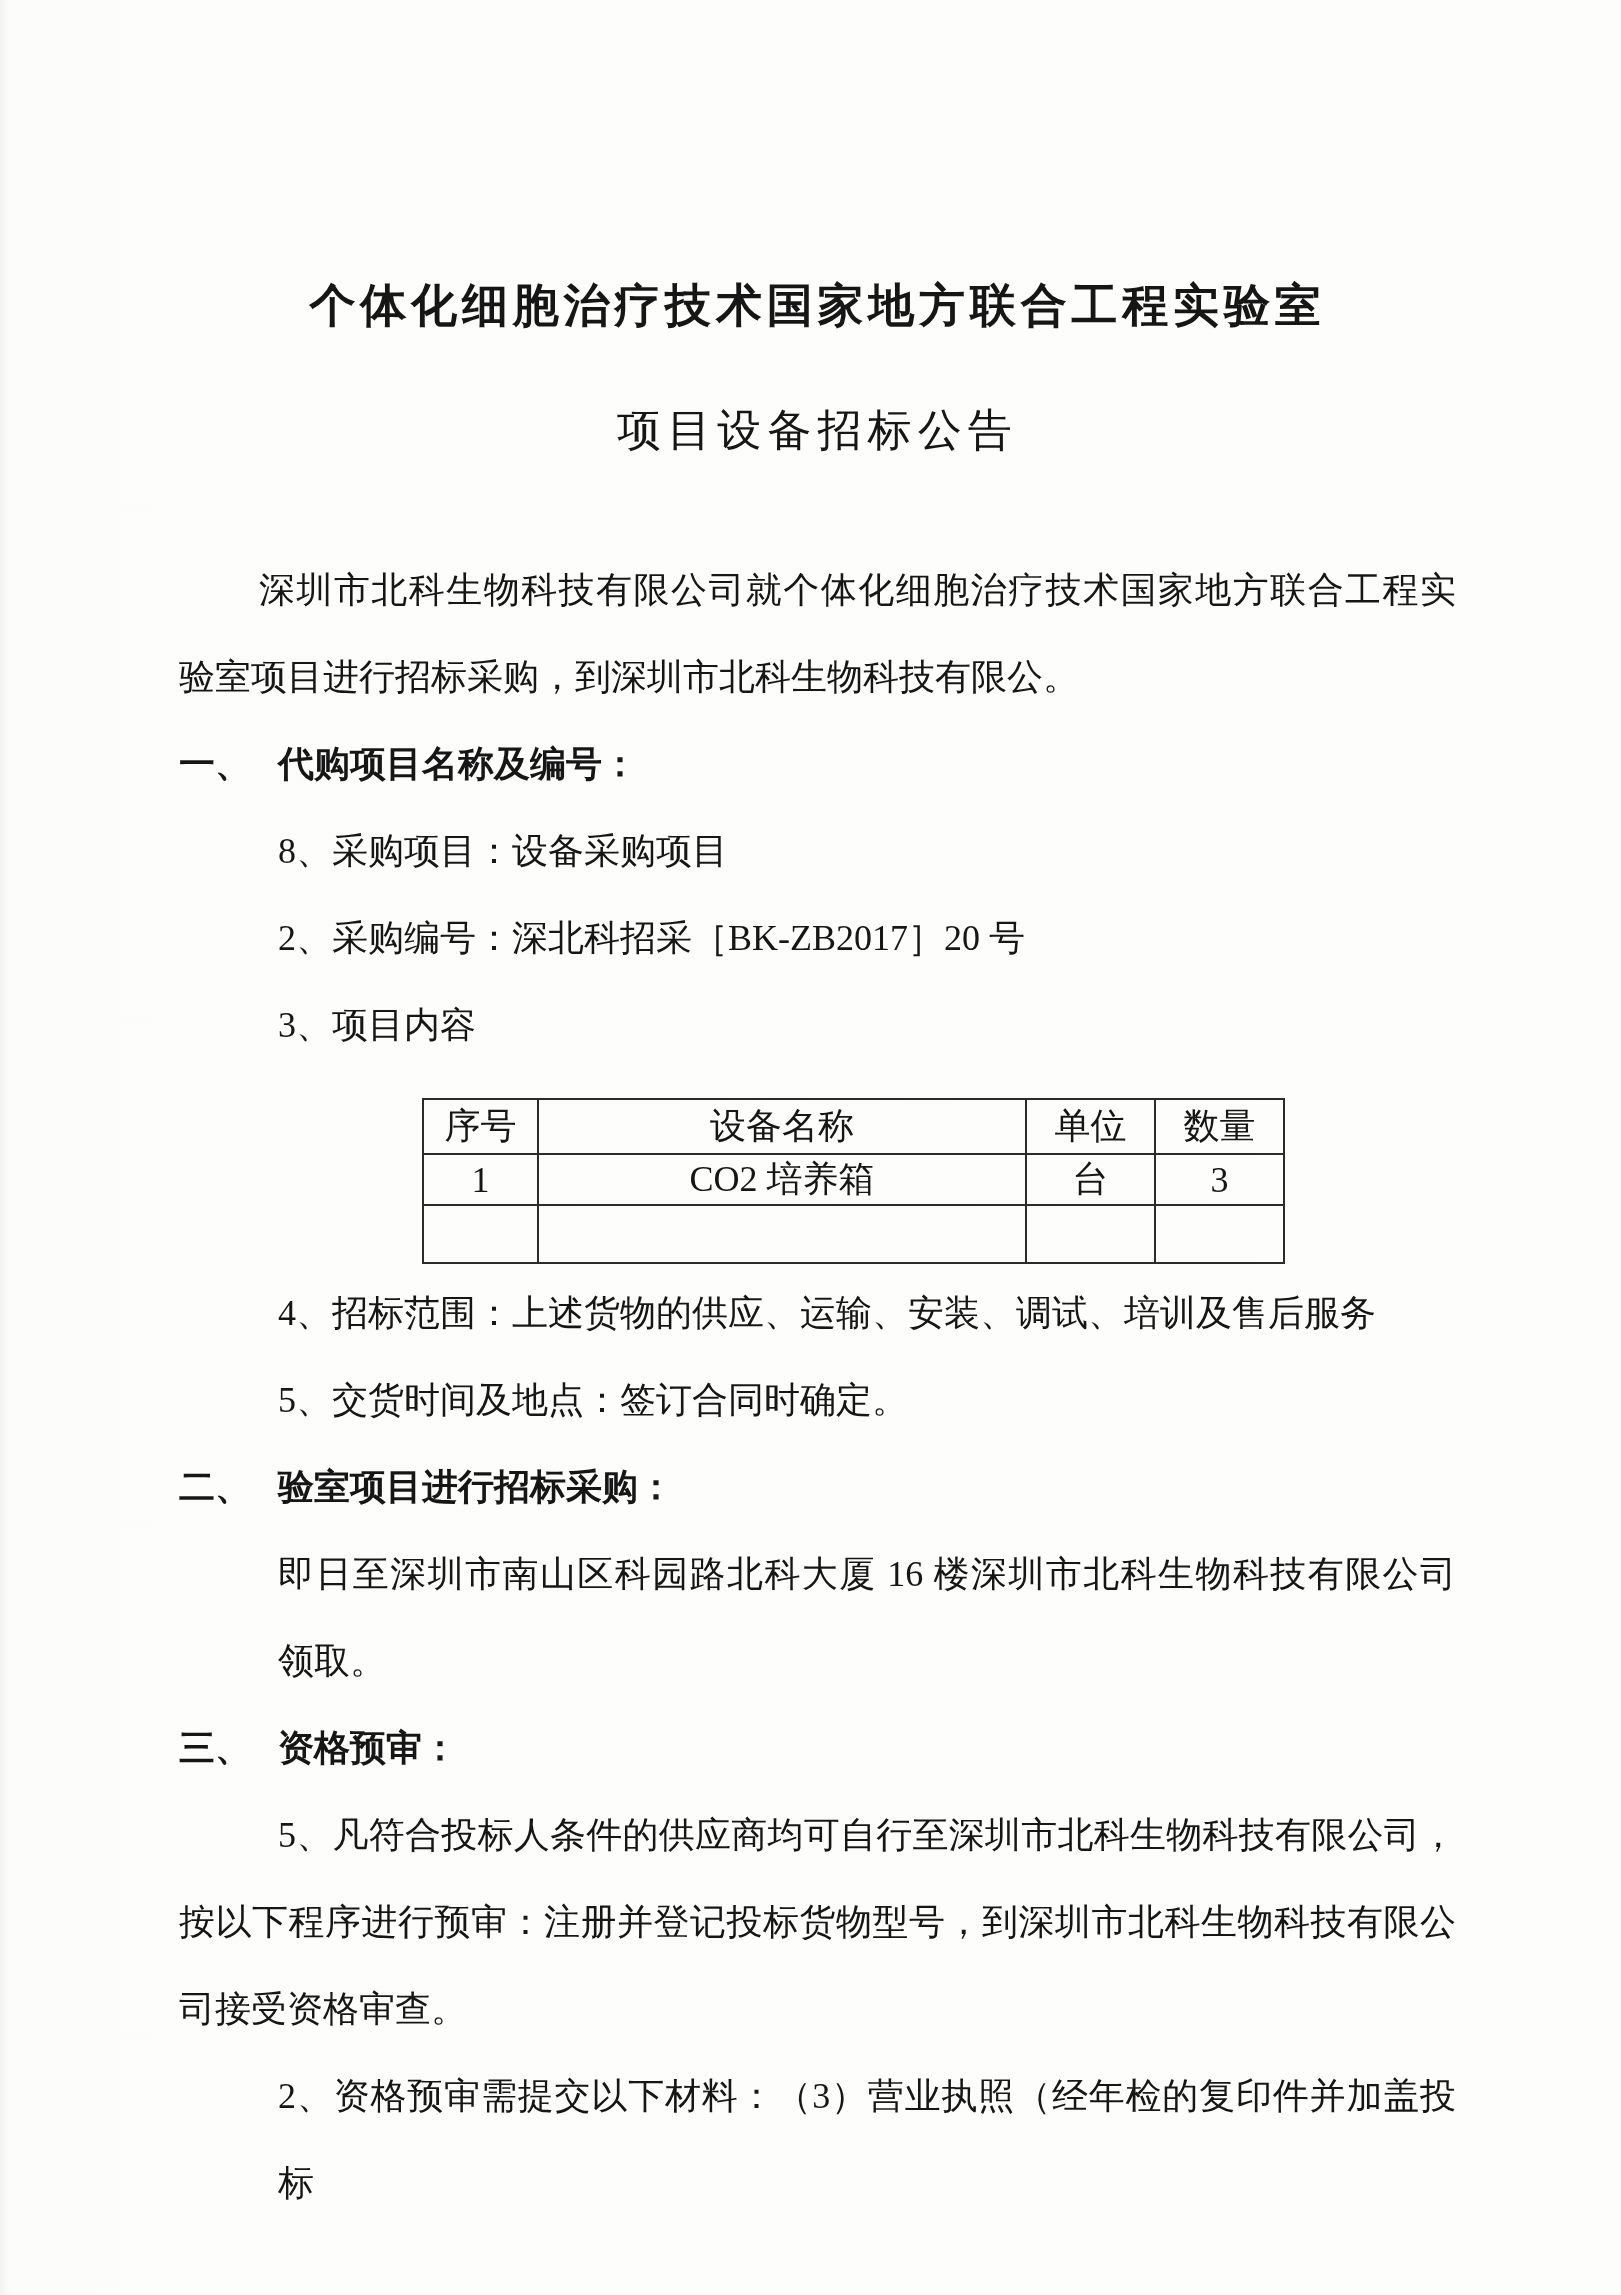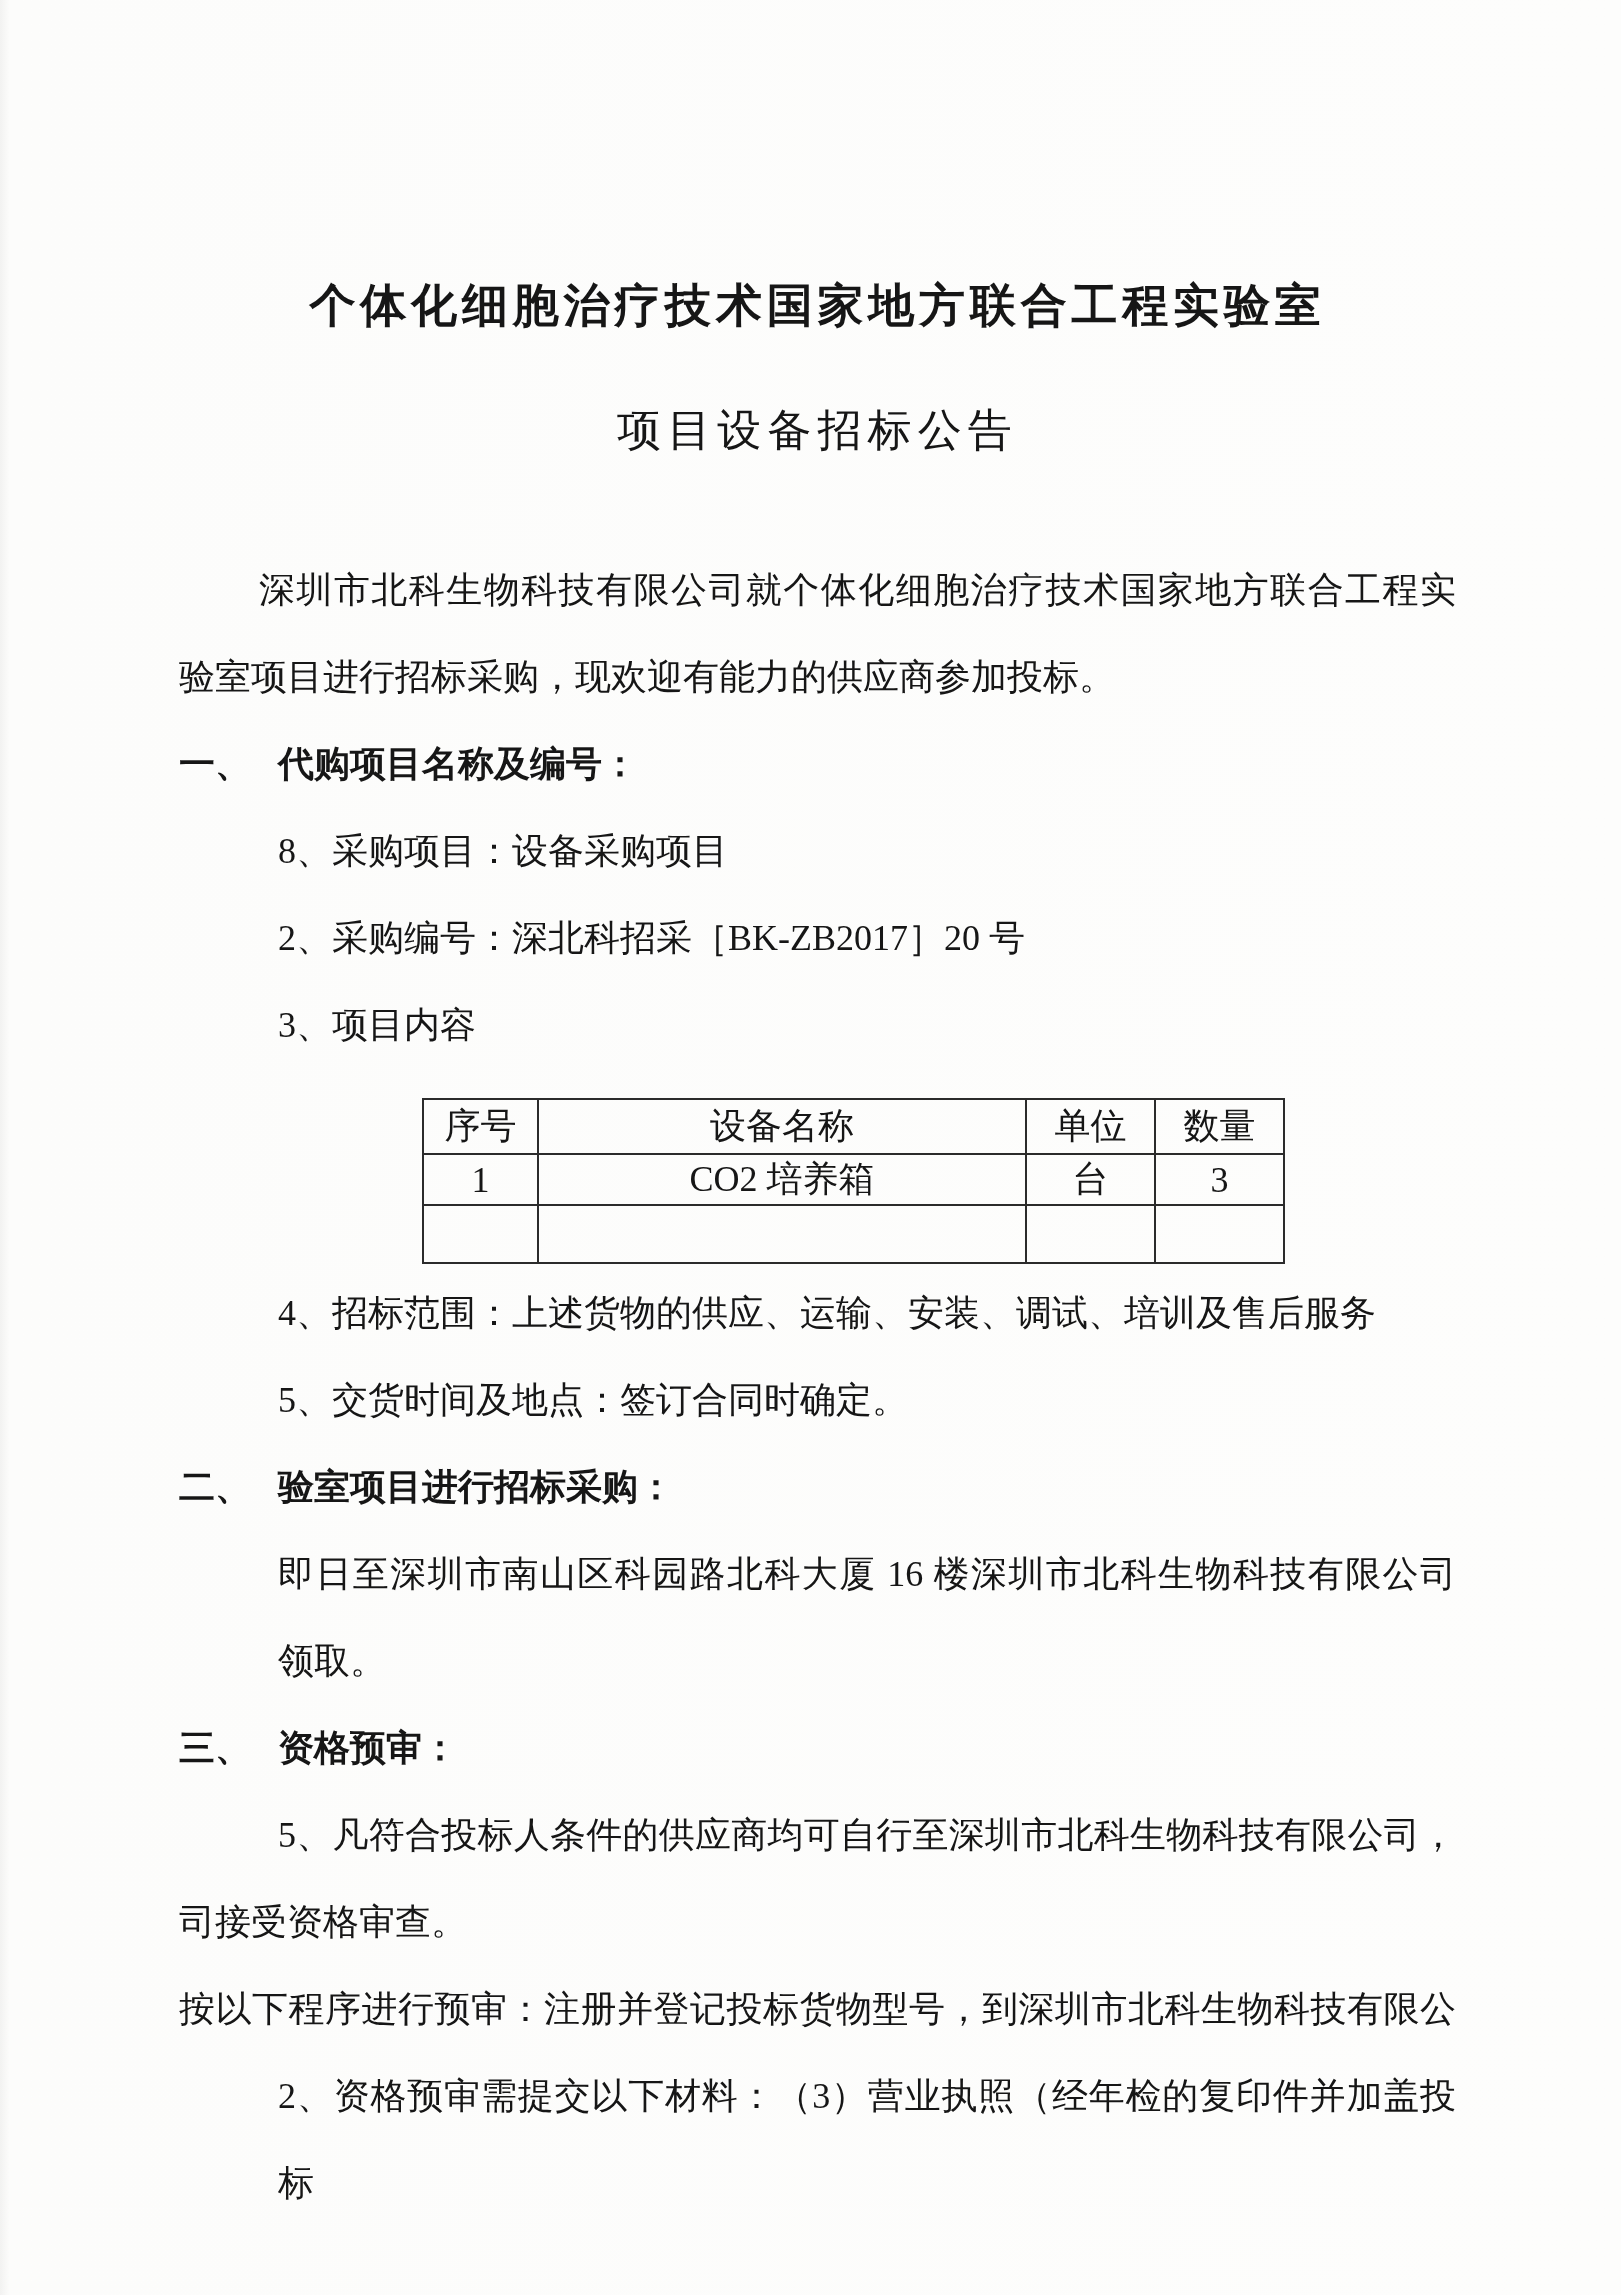--- a/index.html
+++ b/index.html
@@ -76,21 +76,21 @@
 <body>
 
 <div class="page">
   <div class="doc">
 
     <div class="title1">个体化细胞治疗技术国家地方联合工程实验室</div>
     <div class="title2">项目设备招标公告</div>
 
     <div class="intro">
       <div class="ln jf ind">深圳市北科生物科技有限公司就个体化细胞治疗技术国家地方联合工程实</div>
-      <div class="ln">验室项目进行招标采购，现欢迎有能力的供应商参加投标。</div>
+      <div class="ln">验室项目进行招标采购，到深圳市北科生物科技有限公。</div>
     </div>
 
     <div class="ln hd">
       <span class="mk">一、</span>
       <span>代购项目名称及编号：</span>
     </div>
 
     <div class="ln ind2">8、采购项目：设备采购项目</div>
     <div class="ln ind2">2、采购编号：深北科招采［BK-ZB2017］20 号</div>
     <div class="ln ind2">3、项目内容</div>
@@ -134,19 +134,19 @@
       <span>验室项目进行招标采购：</span>
     </div>
     <div class="ln jf ind2">即日至深圳市南山区科园路北科大厦 16 楼深圳市北科生物科技有限公司</div>
     <div class="ln ind2">领取。</div>
 
     <div class="ln hd">
       <span class="mk">三、</span>
       <span>资格预审：</span>
     </div>
     <div class="ln jf ind2">5、凡符合投标人条件的供应商均可自行至深圳市北科生物科技有限公司，</div>
+    <div class="ln jf">按以下程序进行预审：注册并登记投标货物型号，到深圳市北科生物科技有限公</div>
     <div class="ln">司接受资格审查。</div>
-    <div class="ln jf">按以下程序进行预审：注册并登记投标货物型号，到深圳市北科生物科技有限公</div>
     <div class="ln jf ind2">2、资格预审需提交以下材料：（3）营业执照（经年检的复印件并加盖投标</div>
 
   </div>
 </div>
 
 
 </body></html>

